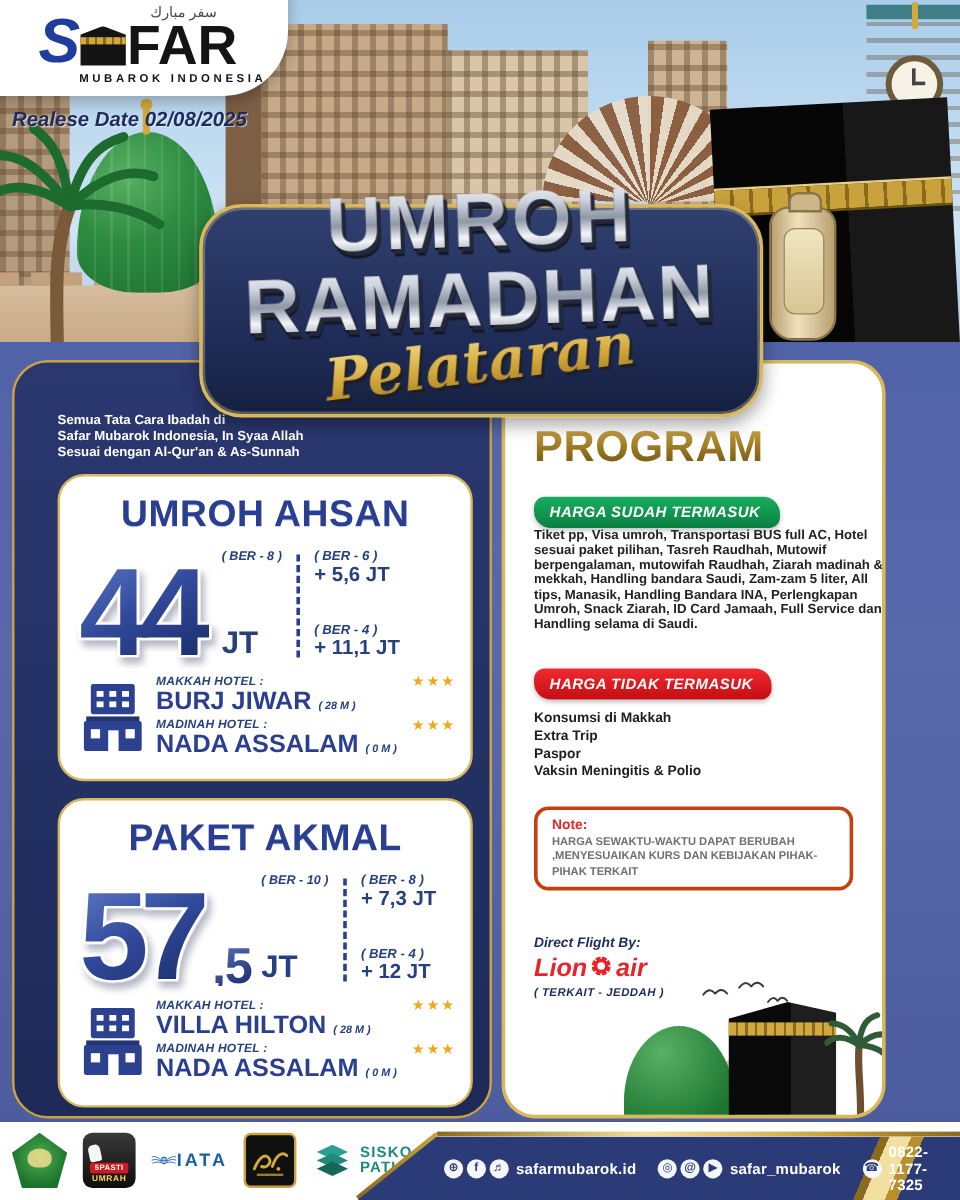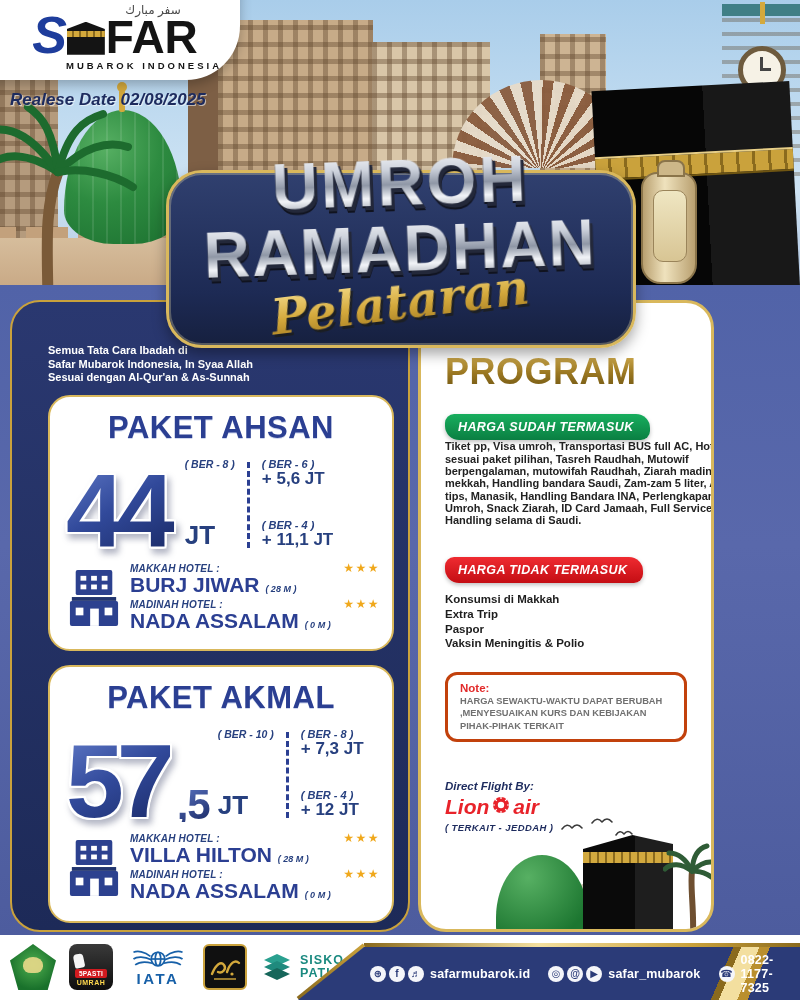--- a/index.html
+++ b/index.html
@@ -129,21 +129,21 @@
   .hotels { display:flex; align-items:center; gap:10px; margin:10px 12px 0 18px; }
   .bldg-icon { width:52px; height:60px; flex:none; }
   .hlines { flex:1; }
   .hotel { margin-bottom:3px; }
   .hrow { display:flex; justify-content:space-between; align-items:flex-end; }
   .hlabel { font-size:10px; font-style:italic; font-weight:900; color:#27407f; letter-spacing:.2px; }
   .stars { color:#f0a81c; font-size:12px; letter-spacing:1.5px; line-height:1; }
   .hname { font-size:21px; font-weight:900; color:#2b3f92; line-height:1.02; }
   .hdist { font-size:9px; font-style:italic; font-weight:800; color:#27407f; }
 
-  .right-panel { position:absolute; left:418px; top:300px; width:296px; height:632px; z-index:4;
+  .right-panel { position:absolute; left:418px; top:300px; width:320px; height:632px; z-index:4;
     background:#fff; border:3px solid #d9b85c; border-radius:28px; padding:50px 24px 0 24px; overflow:hidden; }
   .program-title div { font-size:36px; font-weight:900; line-height:1.04; letter-spacing:.5px;
     background-image:linear-gradient(180deg,#d3af52 0%,#9a7721 55%,#6f5512 100%); }
   .badge { display:inline-block; font-style:italic; font-weight:800; color:#fff; font-size:12.5px;
     letter-spacing:.4px; padding:6px 16px 6px 13px; border-radius:9px 14px 9px 14px;
     box-shadow:0 2px 4px rgba(0,0,0,.25); }
   .badge-green { margin-top:24px; background:linear-gradient(180deg,#18ae5e,#0a7f42); }
   .badge-red { margin-top:30px; background:linear-gradient(180deg,#ef2b31,#c40d13); }
   .included { margin-top:0; width:298px; font-size:11px; font-weight:700; color:#222; line-height:1.12; }
   .excluded { margin-top:9px; font-size:11.5px; font-weight:800; color:#1d1d1d; line-height:1.3; }
@@ -178,21 +178,21 @@
   .kemenag:after { content:''; position:absolute; left:50%; top:46%; width:20px; height:16px;
     transform:translate(-50%,-50%); background:#e9d98a; border-radius:50% 50% 40% 40%; opacity:.9; }
   .pasti { width:44px; height:46px; border-radius:8px; background:linear-gradient(180deg,#3a3a3a,#0d0d0d);
     display:flex; flex-direction:column; align-items:center; justify-content:flex-end;
     padding-bottom:4px; position:relative; overflow:hidden; }
   .pasti:after { content:''; position:absolute; left:5px; top:10px; width:10px; height:14px;
     background:#f5f5f5; border-radius:4px 4px 2px 2px; transform:rotate(-12deg); }
   .pasti-1 { background:#d11a1f; color:#fff; font-size:6.5px; font-weight:900; padding:1px 4px;
     border-radius:2px; letter-spacing:.3px; z-index:1; }
   .pasti-2 { color:#ffd84d; font-size:7px; font-weight:900; letter-spacing:.5px; margin-top:1px; z-index:1; }
-  .iata { display:flex; flex-direction:column; align-items:center; width:64px; }
+  .iata { display:flex; flex-direction:row; align-items:center; width:64px; }
   .iata-text { color:#1760a8; font-weight:900; font-size:15px; letter-spacing:2.5px; line-height:1; margin-top:1px; }
   .calli { width:44px; height:46px; background:#101010; border:2px solid #caa23c; border-radius:6px;
     display:flex; align-items:center; justify-content:center; }
   .sisko { display:flex; align-items:center; gap:6px; }
   .sisko-text div { color:#1b8a80; font-weight:900; font-size:12.5px; letter-spacing:1px; line-height:1.08; }
   .ribbon { position:absolute; right:0; bottom:0; width:502px; height:53px; background-color:#2b3b78;
     clip-path:polygon(66px 0,100% 0,100% 100%,0 100%); display:flex; align-items:center; gap:18px;
     padding-left:72px; color:#fff;
     background-image:linear-gradient(113deg,transparent 0 83%,#8a6a1d 83% 84.5%,#f3df9f 84.5% 88%,#b98f2e 88% 90%,transparent 90%); }
   .cgroup { display:flex; align-items:center; gap:6px; font-weight:800; font-size:12.5px; letter-spacing:.2px; }
@@ -244,21 +244,21 @@
   <div class="body-bg"></div>
 
   <div class="left-panel">
     <div class="intro">
       <div>Semua Tata Cara Ibadah di</div>
       <div>Safar Mubarok Indonesia, In Syaa Allah</div>
       <div>Sesuai dengan Al-Qur'an &amp; As-Sunnah</div>
     </div>
 
     <div class="pkg-card">
-      <div class="pkg-title">PAKET AHSAN</div>
+      <div class="pkg-title">UMROH AHSAN</div>
       <div class="price-row">
         <span class="price-big gtext">44</span>
         <span class="price-dec gtext"></span>
         <span class="price-meta">
           <span class="occ">( BER - 8 )</span>
           <span class="unit">JT</span>
         </span>
         <span class="vdiv"></span>
         <span class="addons">
           <span class="addon">

